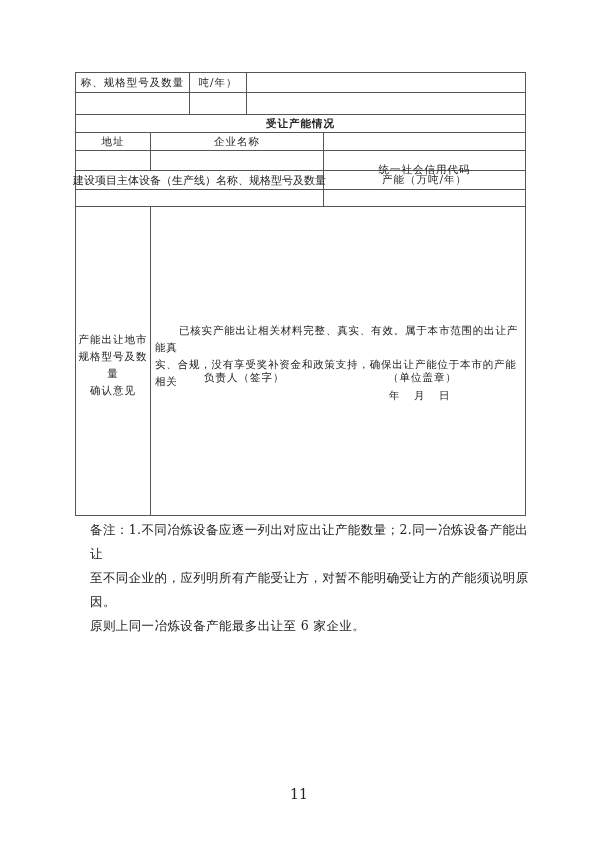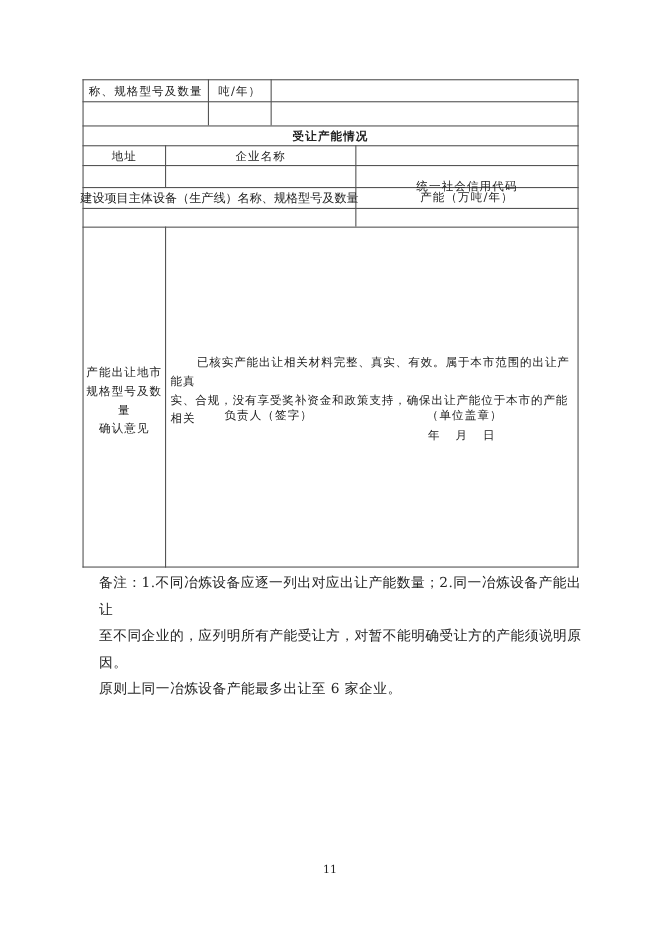--- a/index.html
+++ b/index.html
@@ -80,13 +80,13 @@
   <div class="abs" style="left:388px;top:371px;font-size:10.5px;letter-spacing:1px;">（单位盖章）</div>
   <div class="abs" style="left:389px;top:389px;font-size:10.5px;letter-spacing:2px;">年　月　日</div>
 </div>
 
 <div class="abs note" style="left:90px;top:518px;width:440px;">
   <div>备注：1.不同冶炼设备应逐一列出对应出让产能数量；2.同一冶炼设备产能出让</div>
   <div>至不同企业的，应列明所有产能受让方，对暂不能明确受让方的产能须说明原因。</div>
   <div>原则上同一冶炼设备产能最多出让至 6 家企业。</div>
 </div>
 
-<div class="abs" style="left:290px;top:786px;width:20px;text-align:center;font-size:10px;">11</div>
+<div class="abs" style="left:290px;top:786px;width:20px;font-size:14px;">11</div>
 
 </body></html>

